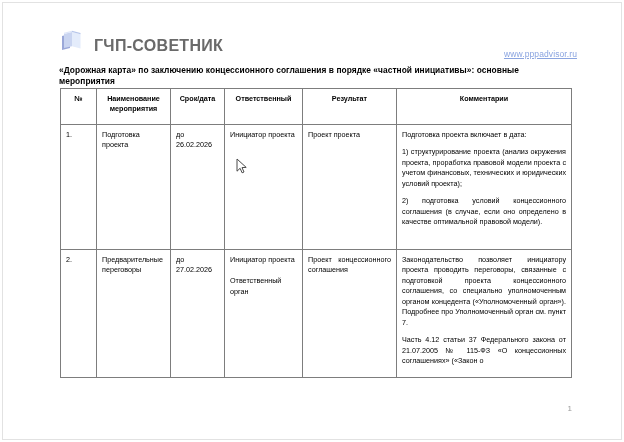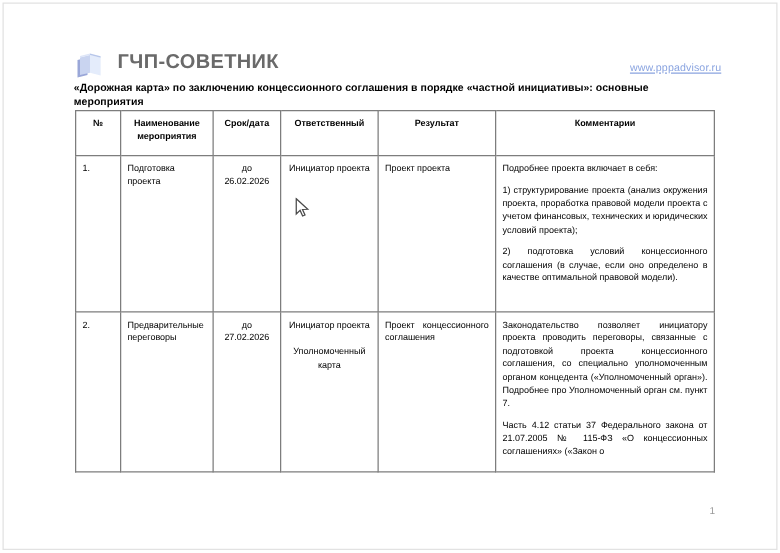--- a/index.html
+++ b/index.html
@@ -29,23 +29,23 @@
   .doc-header {
     position: absolute;
     top: 24px;
     left: 0;
     width: 100%;
     height: 44px;
   }
   .brand {
     position: absolute;
     left: 56px;
-    top: 14px;
+    top: 2px;
     display: flex;
-    align-items: flex-start;
+    align-items: flex-end;
     gap: 9px;
   }
   .logo-mark {
     position: relative;
     width: 26px;
     height: 26px;
   }
   .brand-name {
     font-family: "Liberation Sans", sans-serif;
     font-size: 16px;
@@ -104,21 +104,21 @@
     vertical-align: top;
     padding-top: 5px;
   }
   col.c-num    { width: 36px; }
   col.c-name   { width: 74px; }
   col.c-term   { width: 54px; }
   col.c-resp   { width: 78px; }
   col.c-result { width: 94px; }
   col.c-comm   { width: 175px; }
 
-  .ctr { text-align: center; }
+  .ctr { text-align: left; }
   .just { text-align: justify; text-align-last: left; }
   .cell-p { margin: 0 0 7px 0; }
   .cell-p:last-child { margin-bottom: 0; }
   .sub-resp { margin-top: 11px; }
 
   
   .page-number {
     position: absolute;
     right: 49px;
     bottom: 26px;
@@ -185,35 +185,35 @@
           <td>Подготовка проекта</td>
           <td class="ctr">
             <div>до</div>
             <div>26.02.2026</div>
           </td>
           <td class="ctr">
             <div>Инициатор проекта</div>
           </td>
           <td>Проект проекта</td>
           <td class="just">
-            <p class="cell-p">Подробнее проекта включает в себя:</p>
+            <p class="cell-p">Подготовка проекта включает в дата:</p>
             <p class="cell-p">1) структурирование проекта (анализ окружения проекта, проработка правовой модели проекта с учетом финансовых, технических и юридических условий проекта);</p>
             <p class="cell-p">2) подготовка условий концессионного соглашения (в случае, если оно определено в качестве оптимальной правовой модели).</p>
           </td>
         </tr>
         <tr style="height:128px">
           <td>2.</td>
           <td>Предварительные переговоры</td>
           <td class="ctr">
             <div>до</div>
             <div>27.02.2026</div>
           </td>
           <td class="ctr">
             <div>Инициатор проекта</div>
-            <div class="sub-resp">Уполномоченный карта</div>
+            <div class="sub-resp">Ответственный орган</div>
           </td>
           <td class="just">Проект концессионного соглашения</td>
           <td class="just">
             <p class="cell-p">Законодательство позволяет инициатору проекта проводить переговоры, связанные с подготовкой проекта концессионного соглашения, со специально уполномоченным органом концедента («Уполномоченный орган»). Подробнее про Уполномоченный орган см. пункт 7.</p>
             <p class="cell-p">Часть 4.12 статьи 37 Федерального закона от 21.07.2005 № 115-ФЗ «О концессионных соглашениях» («Закон о</p>
           </td>
         </tr>
       </tbody>
     </table>
   </div>

